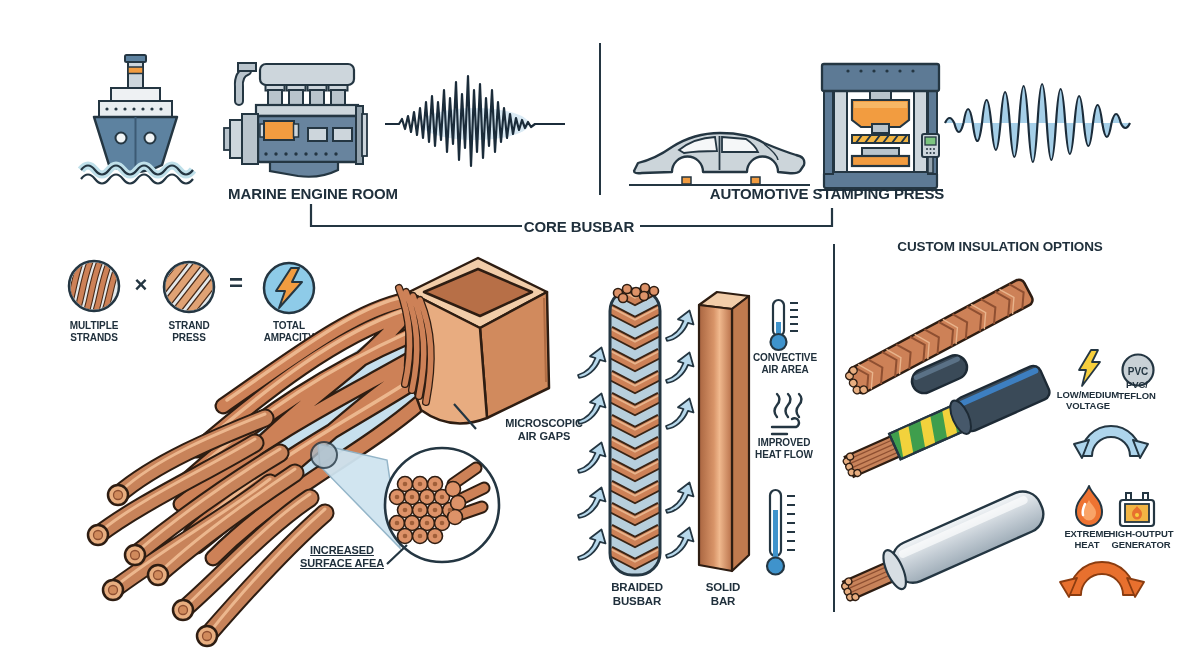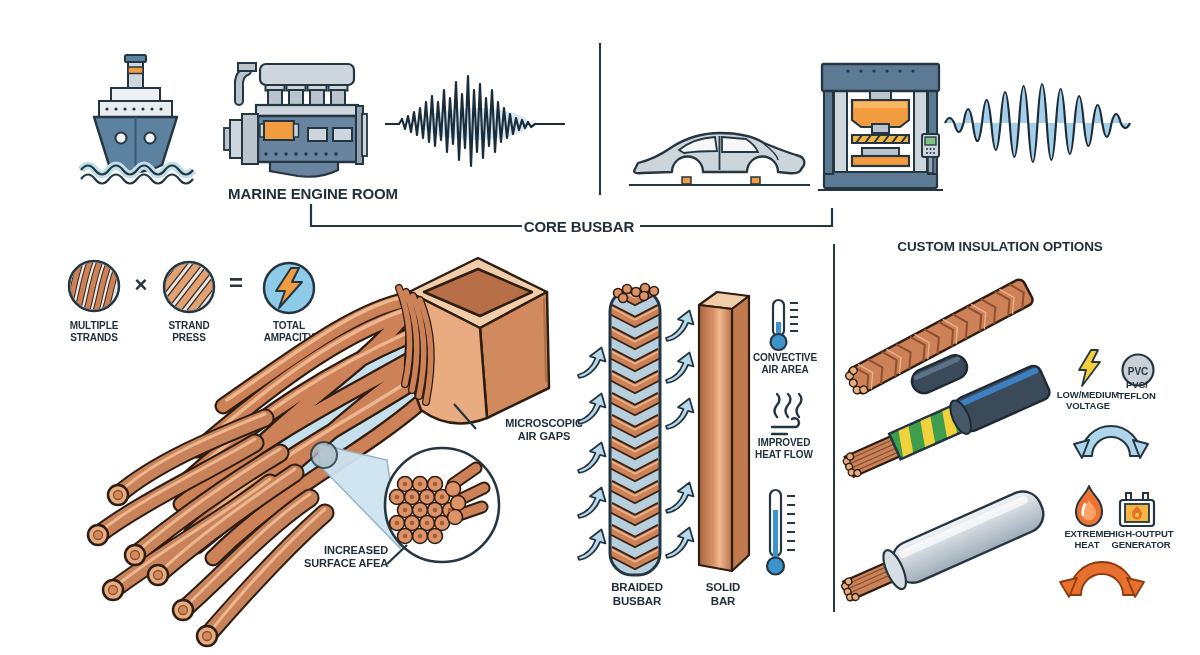--- a/index.html
+++ b/index.html
@@ -7,21 +7,21 @@
           font-family:"Liberation Sans",sans-serif;padding-left:41px;}
   .abs{position:absolute;}
   .lbl{position:absolute;font-weight:bold;color:#20303c;text-align:center;line-height:1.18;letter-spacing:-0.1px;}
   .lb15{font-size:15px;}
   .lb135{font-size:13.5px;}
   .lb115{font-size:11.5px;}
   .lb11{font-size:11px;}
   .lb105{font-size:10px;}
   .lb95{font-size:9.5px;}
   .tleft{text-align:center;margin-left:23px;}
-  .tright{text-align:right;}
+  .tright{text-decoration:underline;}
   .op{position:absolute;font-weight:bold;color:#243642;text-align:center;}
   .vdiv{position:absolute;width:2px;background:#243642;}
   svg{display:block;overflow:visible;}
 </style>
 </head>
 <body>
 
 <div id="canvas">
 
   <svg class="abs" style="left:75px;top:53px" width="120" height="130" viewBox="0 0 120 130">
@@ -145,20 +145,21 @@
         <circle cx="116" cy="93" r="1"></circle>
     </g>
     <rect x="110" y="97" width="5" height="16" fill="#93a2ad" stroke="#243642" stroke-width="1.5"></rect>
     <path d="M0,130 H125" stroke="#243642" stroke-width="2.2"></path>
   </svg>
 
   <svg class="abs" style="left:945px;top:78px" width="185" height="95" viewBox="0 0 185 95">
     <path d="M0,45 q4.6,-10 9.25,0 q4.6,18 9.25,0 q4.6,-28 9.25,0 q4.6,36 9.25,0 q4.6,-46 9.25,0 q4.6,54 9.25,0 q4.6,-62 9.25,0 q4.6,68 9.25,0 q4.6,-74 9.25,0 q4.6,78 9.25,0 q4.6,-78 9.25,0 q4.6,74 9.25,0 q4.6,-68 9.25,0 q4.6,62 9.25,0 q4.6,-54 9.25,0 q4.6,46 9.25,0 q4.6,-36 9.25,0 q4.6,28 9.25,0 q4.6,-18 9.25,0 q4.6,10 9.25,0" fill="#a5cfe8" stroke="#1b2c3a" stroke-width="2.2"></path>
   </svg>
 
+  <div class="lbl lb15" style="left:696px;top:185px;width:262px">AUTOMOTIVE STAMPING PRESS</div>
 
   <svg class="abs" style="left:300px;top:200px" width="545" height="32" viewBox="0 0 545 32">
     <path d="M11,4 V26 H222 M340,26 H532 V8" fill="none" stroke="#243642" stroke-width="2.2"></path>
   </svg>
   <div class="lbl lb15" style="left:499px;top:218px;width:160px">CORE BUSBAR</div>
 
   <svg class="abs" style="left:66px;top:258px" width="56" height="56" viewBox="0 0 56 56">
     <defs>
         <clipPath id="cA">
           <circle cx="28" cy="28" r="23.5"></circle>

